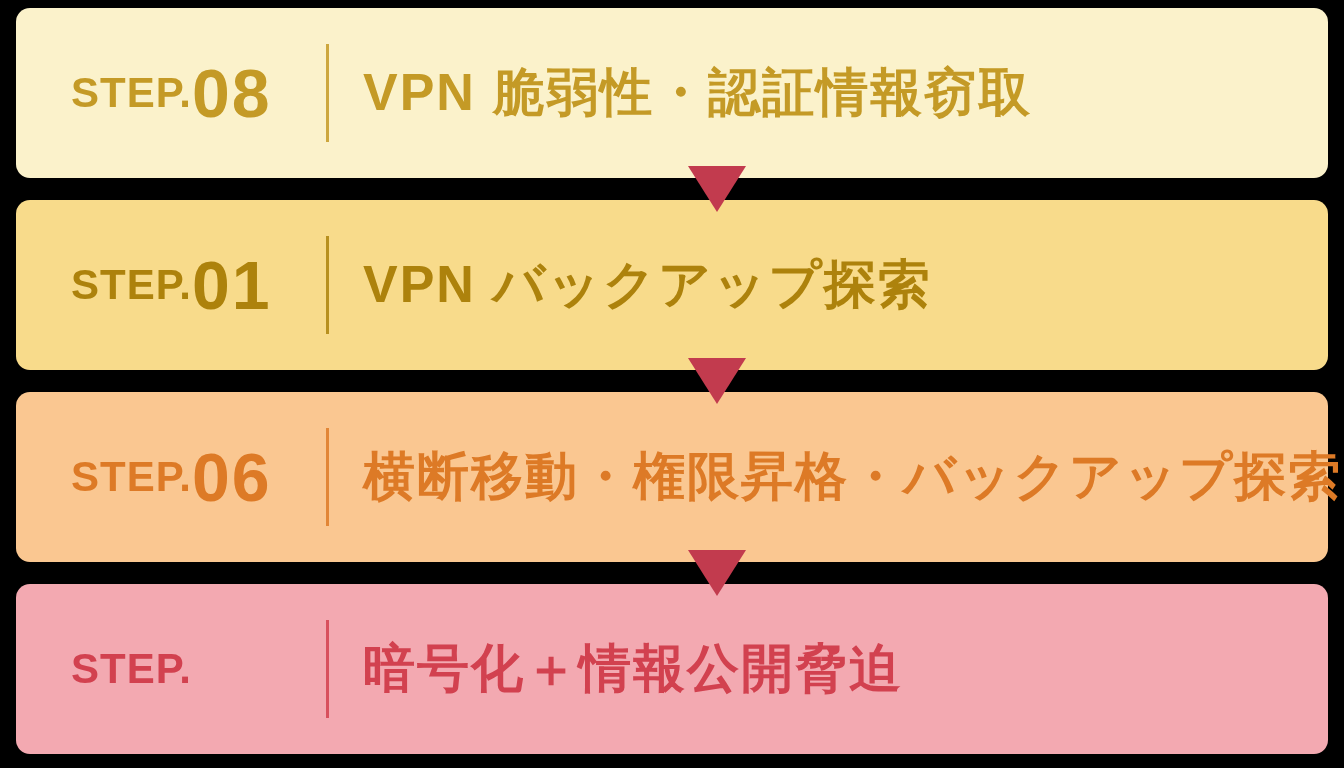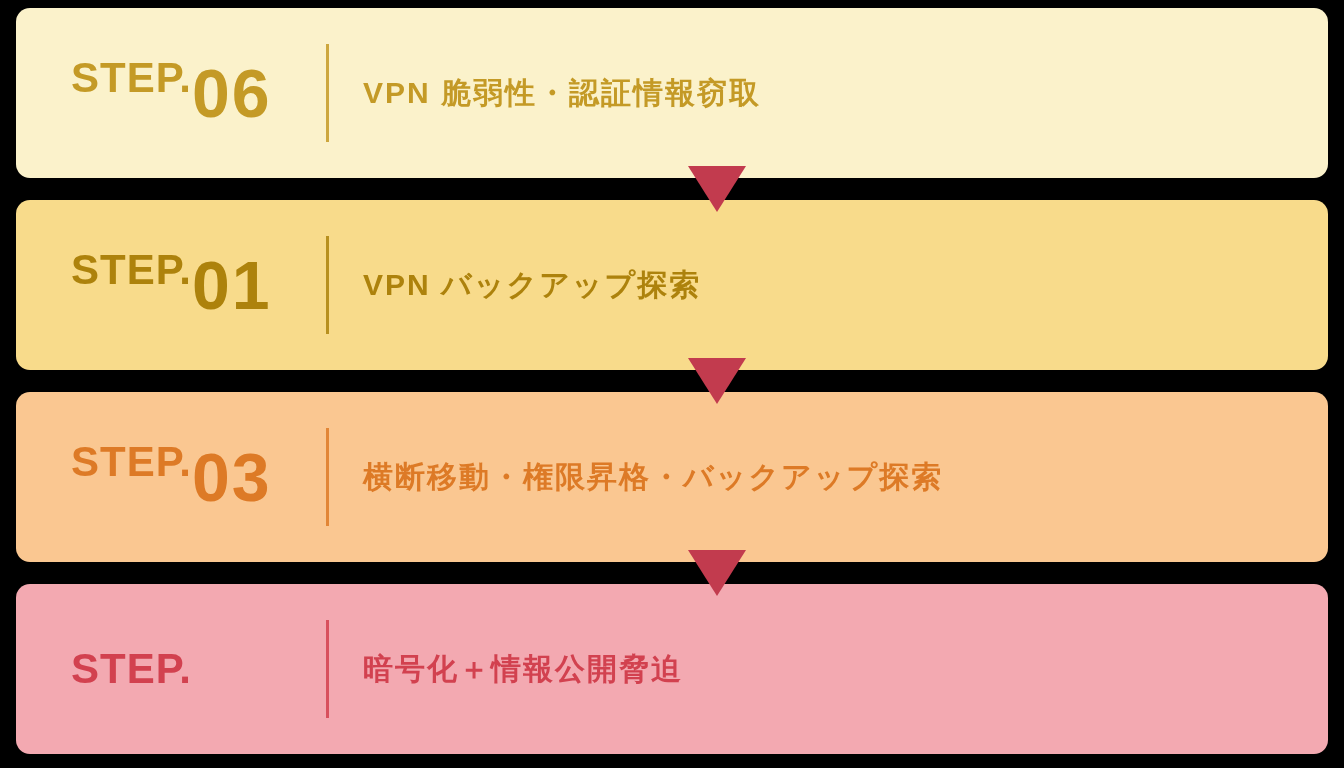--- a/index.html
+++ b/index.html
@@ -24,21 +24,21 @@
     height: 170px;
     border-radius: 14px;
     display: flex;
     align-items: center;
     padding-left: 55px;
     box-sizing: border-box;
     font-weight: bold;
   }
   .label {
     display: flex;
-    align-items: flex-start;
+    align-items: center;
     width: 255px;
     flex: 0 0 255px;
     white-space: nowrap;
   }
   .prefix {
     font-size: 42px;
     font-weight: bold;
     letter-spacing: 1px;
   }
   .num {
@@ -48,21 +48,21 @@
   }
   .divider {
     width: 3px;
     height: 98px;
     background: currentColor;
     opacity: 0.85;
     margin: 0 34px 0 0;
     flex: 0 0 3px;
   }
   .title {
-    font-size: 30px;
+    font-size: 52px;
     font-weight: bold;
     letter-spacing: 2px;
     white-space: nowrap;
   }
   .arrow {
     position: absolute;
     left: 688px;
     width: 0;
     height: 0;
     border-left: 29px solid transparent;
@@ -75,21 +75,21 @@
   .arrow-3 { top: 550px; }
 </style>
 </head>
 <body>
 
 <div class="canvas">
 
   <div class="step" style="background-color: rgb(251, 242, 203); color: rgb(196, 154, 38);">
     <div class="label">
       <span class="prefix">STEP.</span>
-        <span class="num">06</span>
+        <span class="num">08</span>
     </div>
     <div class="divider"></div>
     <div class="title">VPN 脆弱性・認証情報窃取</div>
   </div>
 
   <div class="arrow arrow-1" style="border-top-color: rgb(194, 59, 78);"></div>
 
   <div class="step" style="background-color: rgb(248, 219, 139); color: rgb(173, 130, 12);">
     <div class="label">
       <span class="prefix">STEP.</span>
@@ -97,21 +97,21 @@
     </div>
     <div class="divider"></div>
     <div class="title">VPN バックアップ探索</div>
   </div>
 
   <div class="arrow arrow-2" style="border-top-color: rgb(194, 59, 78);"></div>
 
   <div class="step" style="background-color: rgb(250, 199, 145); color: rgb(221, 122, 38);">
     <div class="label">
       <span class="prefix">STEP.</span>
-        <span class="num">03</span>
+        <span class="num">06</span>
     </div>
     <div class="divider"></div>
     <div class="title">横断移動・権限昇格・バックアップ探索</div>
   </div>
 
   <div class="arrow arrow-3" style="border-top-color: rgb(194, 59, 78);"></div>
 
   <div class="step" style="background-color: rgb(243, 169, 177); color: rgb(210, 65, 79);">
     <div class="label">
       <span class="prefix">STEP.</span>

